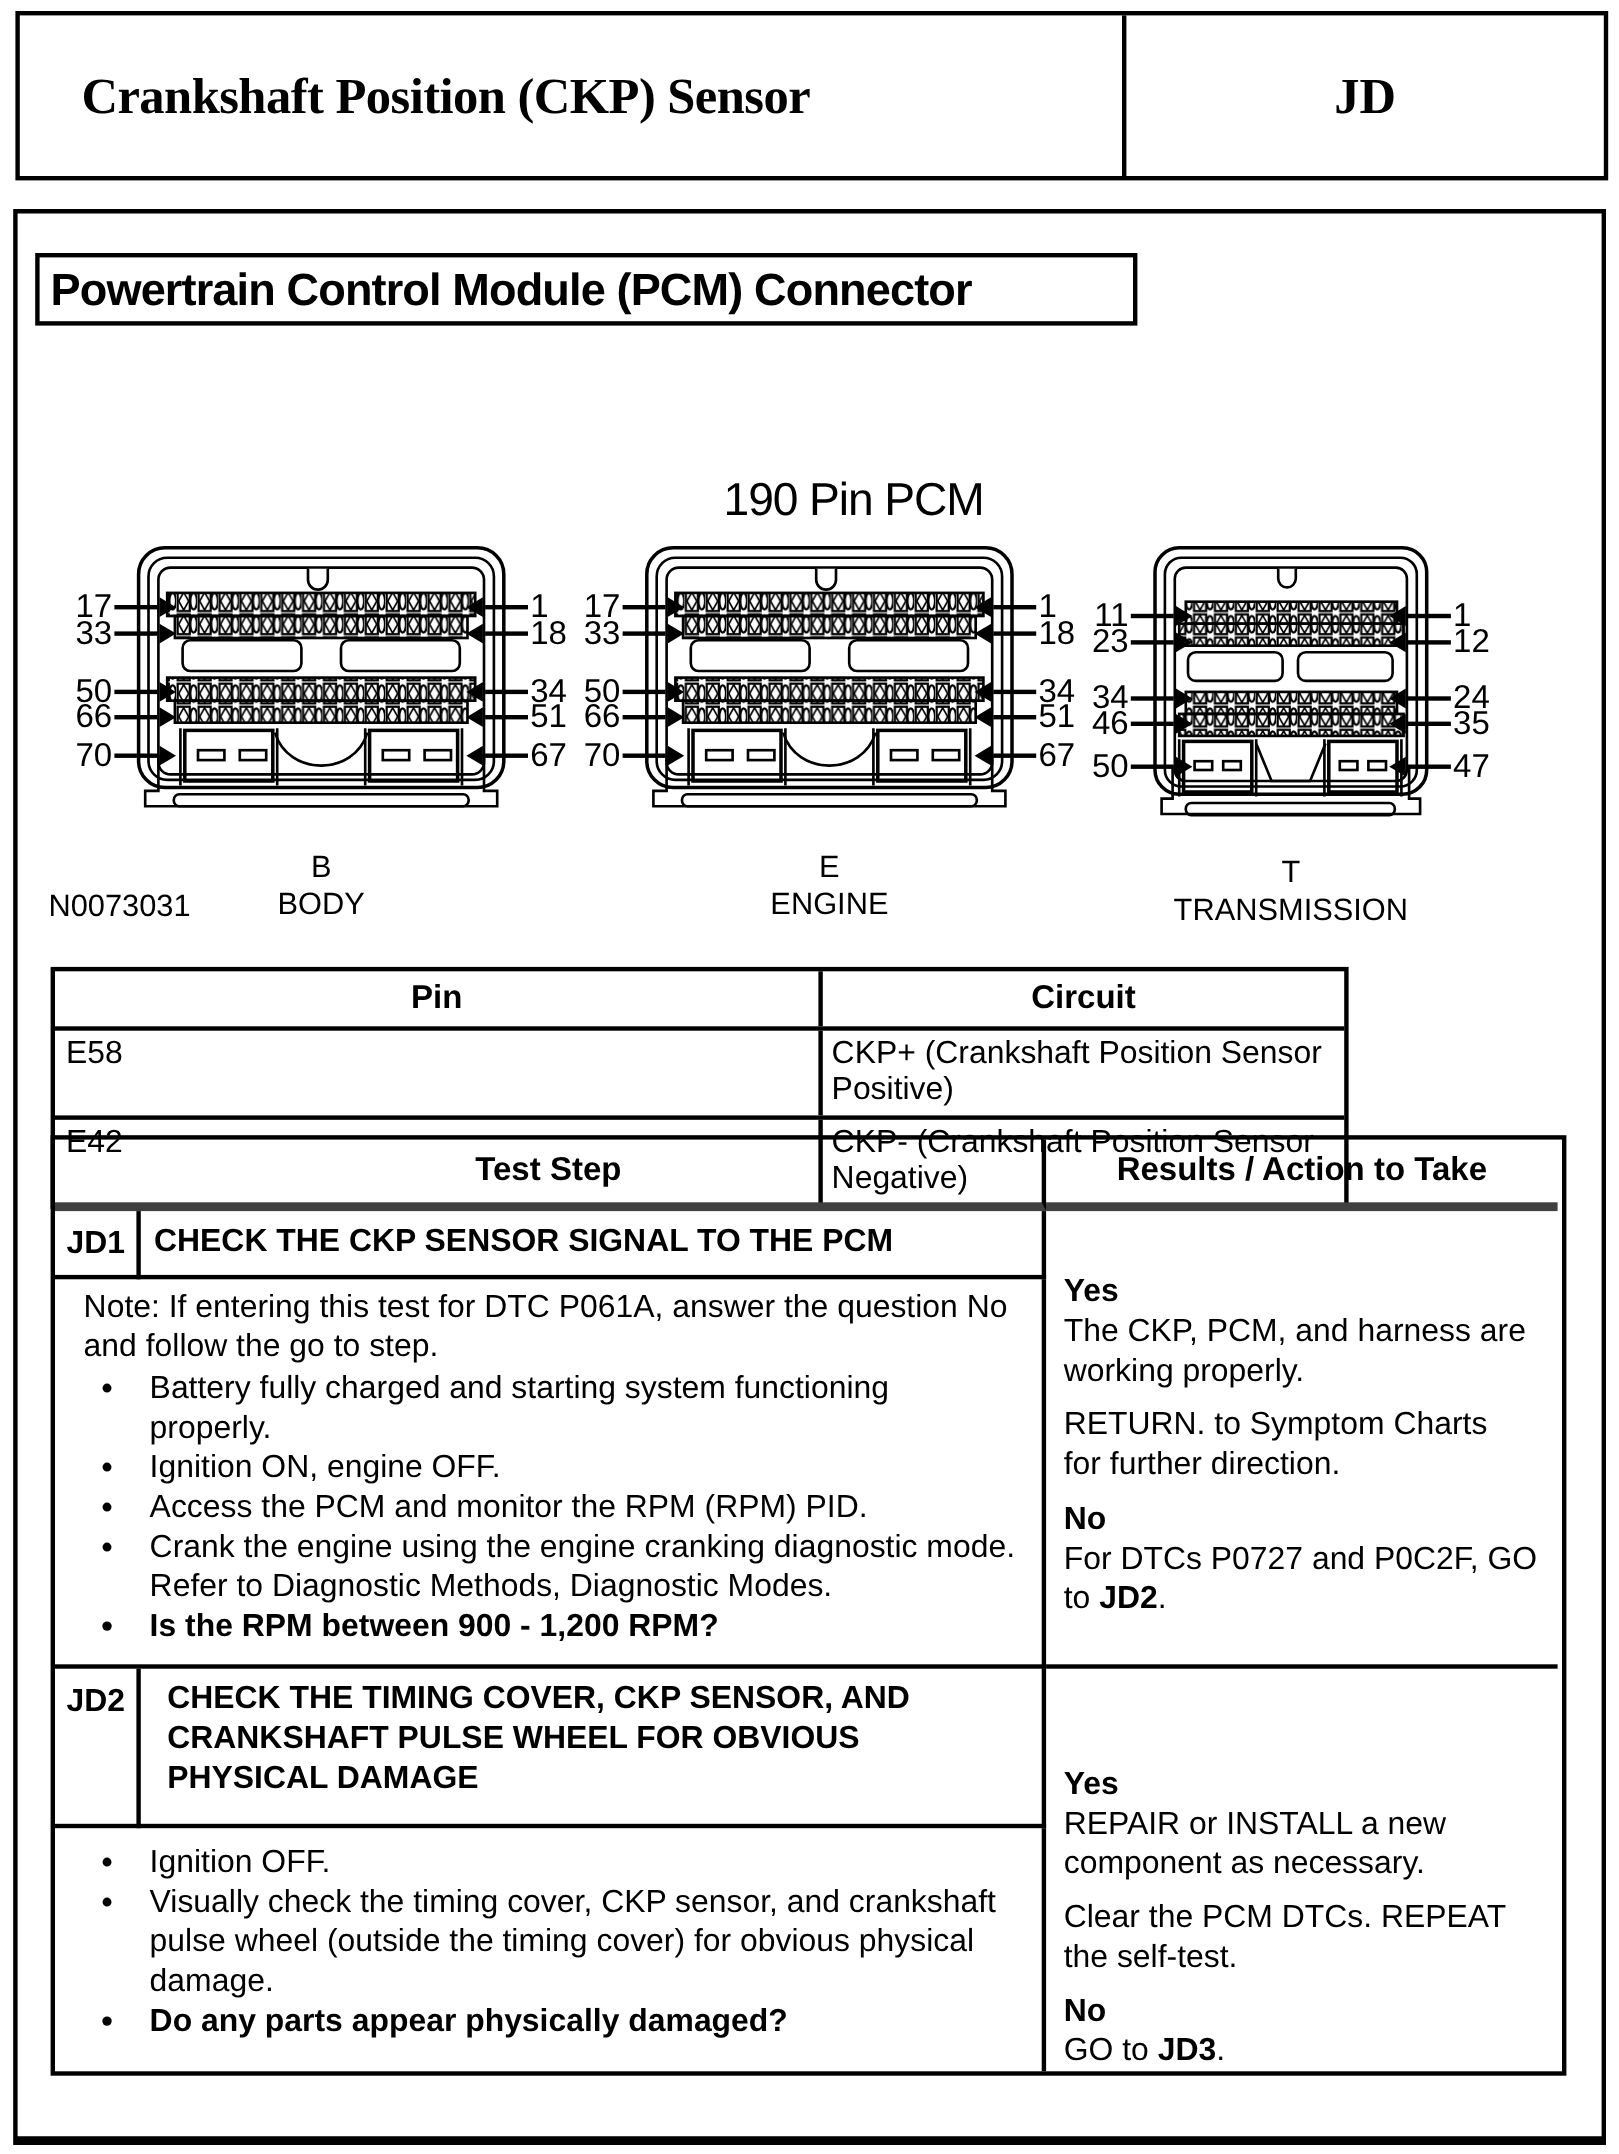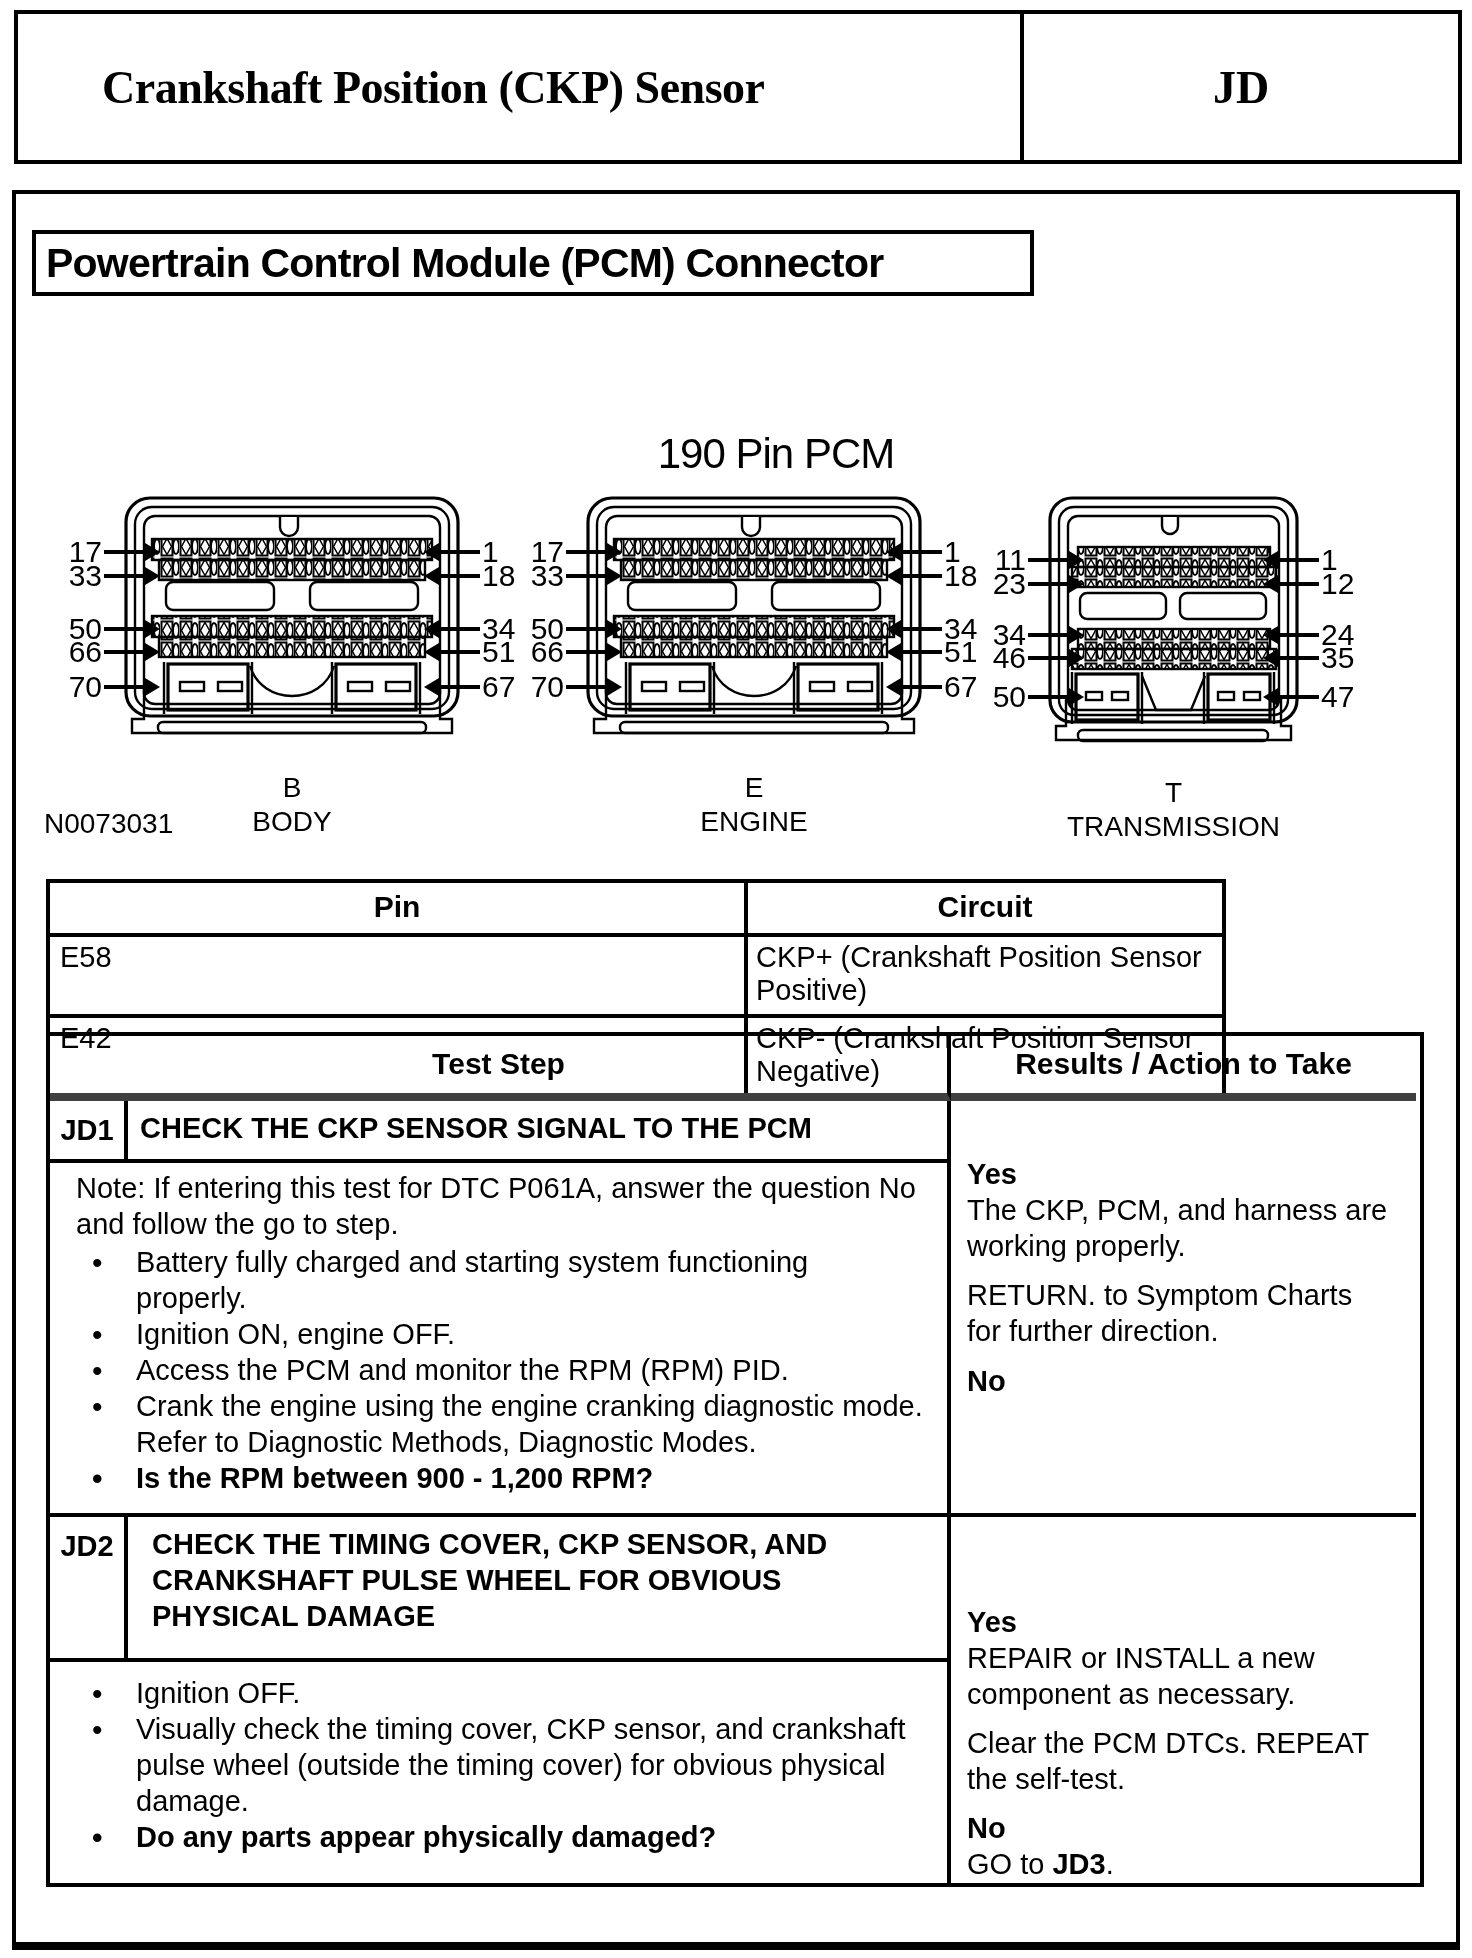--- a/index.html
+++ b/index.html
@@ -10,21 +10,21 @@
     -webkit-font-smoothing:antialiased;
   }
 
   
   .page-header {
     position:absolute; left:14px; top:10px; width:1440px; height:146px;
     border:4px solid #000; display:flex; background:#fff;
   }
   .ph-title-cell {
     width:1006px; border-right:4px solid #000;
-    display:flex; align-items:center; padding-left:84px; box-sizing:border-box;
+    display:flex; align-items:center; padding-left:56px; box-sizing:border-box;
     font-family:"Liberation Serif", serif; font-weight:bold; font-size:46px;
     letter-spacing:-0.5px;
   }
   .ph-code-cell {
     flex:1; display:flex; align-items:center; justify-content:center;
     font-family:"Liberation Serif", serif; font-weight:bold; font-size:46px;
   }
 
   
   .main-box {
@@ -437,20 +437,21 @@
     <div class="tt-h-step">Test Step</div>
     <div class="tt-h-res">Results / Action to Take</div>
 
     <div class="tt-id tt-id1">JD1</div>
     <div class="tt-title tt-title1">CHECK THE CKP SENSOR SIGNAL TO THE PCM</div>
     <div class="tt-res tt-res1">
       <p class="res-label first">Yes</p>
       <p class="res-text">The CKP, PCM, and harness are working properly.</p>
       <p class="res-text gap"><span>RETURN. to  Symptom Charts</span><br><span>for further direction.</span></p>
       <p class="res-label">No</p>
+      <p class="res-text"><span>For DTCs P0727 and P0C2F, GO to </span><b>JD2</b><span>.</span></p>
     </div>
     <div class="tt-body tt-body1">
       <p class="note"><b>Note:</b><span> If entering this test for DTC P061A, answer the question No and follow the go to step.</span></p>
       <ul class="step-bullets">
         <li>Battery fully charged and starting system functioning properly.</li>
         <li>Ignition ON, engine OFF.</li>
         <li>Access the PCM and monitor the RPM (RPM) PID.</li>
         <li>Crank the engine using the engine cranking diagnostic mode. Refer to Diagnostic Methods, Diagnostic Modes.</li>
         <li class="b">Is the RPM between 900 - 1,200 RPM?</li>
       </ul>

